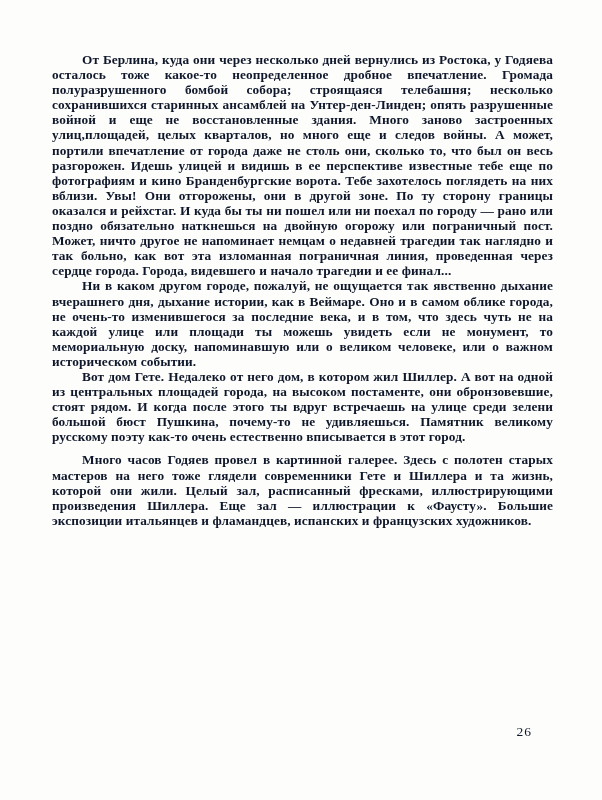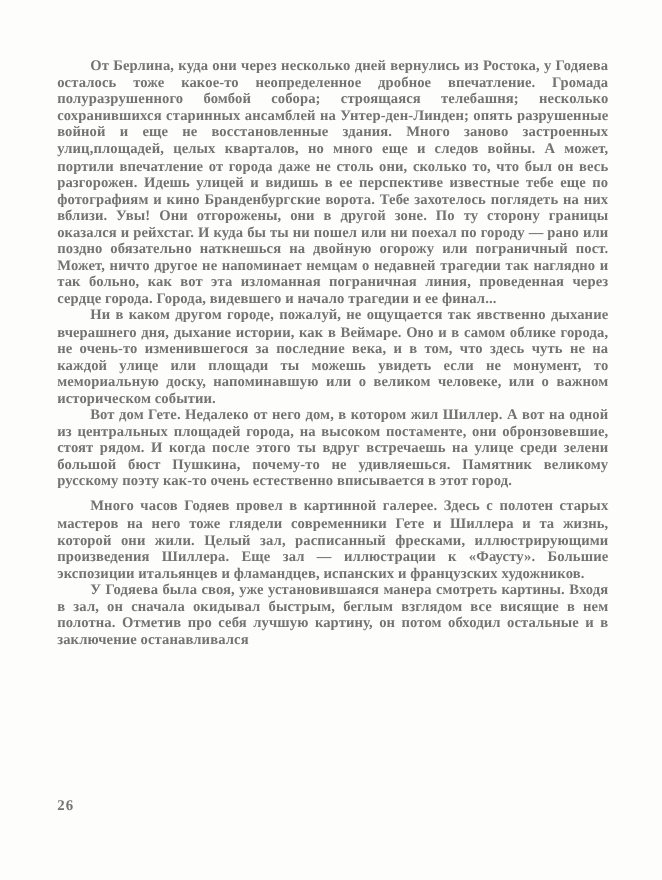--- a/index.html
+++ b/index.html
@@ -7,21 +7,21 @@
     padding: 0;
     background: #ffffff;
   }
   .page {
     position: relative;
     width: 602px;
     height: 800px;
     background: #fdfdfc;
     overflow: hidden;
     font-family: "Liberation Serif", "DejaVu Serif", serif;
-    color: #737373;
+    color: #0f172a;
   }
   .text-block {
     position: absolute;
     left: 52px;
     top: 52px;
     width: 501px;
     text-align: justify;
     font-size: 13.3px;
     line-height: 15.1px;
     font-weight: 700;
@@ -32,32 +32,31 @@
     text-indent: 30px;
   }
   .gap-sm { margin-top: 4px !important; }
   .gap-md { margin-top: 5px !important; }
   .gap-lg { margin-top: 8px !important; }
   .page-number {
     position: absolute;
     top: 724px;
     left: 52px;
     width: 480px;
-    text-align: left;
+    text-align: right;
     font-size: 13.5px;
-    font-weight: 700;
+    font-weight: 400;
     letter-spacing: 1px;
   }
 </style>
 </head>
 <body>
 
 <div class="page">
   <div class="text-block">
     <p>От Берлина, куда они через несколько дней вернулись из Ростока, у Годяева осталось тоже какое-то неопределенное дробное впечатление. Громада полуразрушенного бомбой собора; строящаяся телебашня; несколько сохранившихся старинных ансамблей на Унтер-ден-Линден; опять разрушенные войной и еще не восстановленные здания. Много заново застроенных улиц,площадей, целых кварталов, но много еще и следов войны. А может, портили впечатление от города даже не столь они, сколько то, что был он весь разгорожен. Идешь улицей и видишь в ее перспективе известные тебе еще по фотографиям и кино Бранденбургские ворота. Тебе захотелось поглядеть на них вблизи. Увы! Они отгорожены, они в другой зоне. По ту сторону границы оказался и рейхстаг. И куда бы ты ни пошел или ни поехал по городу — рано или поздно обязательно наткнешься на двойную огорожу или пограничный пост. Может, ничто другое не напоминает немцам о недавней трагедии так наглядно и так больно, как вот эта изломанная пограничная линия, проведенная через сердце города. Города, видевшего и начало трагедии и ее финал...</p>
     <p>Ни в каком другом городе, пожалуй, не ощущается так явственно дыхание вчерашнего дня, дыхание истории, как в Веймаре. Оно и в самом облике города, не очень-то изменившегося за последние века, и в том, что здесь чуть не на каждой улице или площади ты можешь увидеть если не монумент, то мемориальную доску, напоминавшую или о великом человеке, или о важном историческом событии.</p>
     <p>Вот дом Гете. Недалеко от него дом, в котором жил Шиллер. А вот на одной из центральных площадей города, на высоком постаменте, они обронзовевшие, стоят рядом. И когда после этого ты вдруг встречаешь на улице среди зелени большой бюст Пушкина, почему-то не удивляешься. Памятник великому русскому поэту как-то очень естественно вписывается в этот город.</p>
     <p class="gap-lg">Много часов Годяев провел в картинной галерее. Здесь с полотен старых мастеров на него тоже глядели современники Гете и Шиллера и та жизнь, которой они жили. Целый зал, расписанный фресками, иллюстрирующими произведения Шиллера. Еще зал — иллюстрации к «Фаусту». Большие экспозиции итальянцев и фламандцев, испанских и французских художников.</p>
-    <p>У Годяева была своя, уже установившаяся манера смотреть картины. Входя в зал, он сначала окидывал быстрым, беглым взглядом все висящие в нем полотна. Отметив про себя лучшую картину, он потом обходил остальные и в заключение останавливался</p>
   </div>
 
   <div class="page-number">26</div>
 </div>
 
 </body></html>

